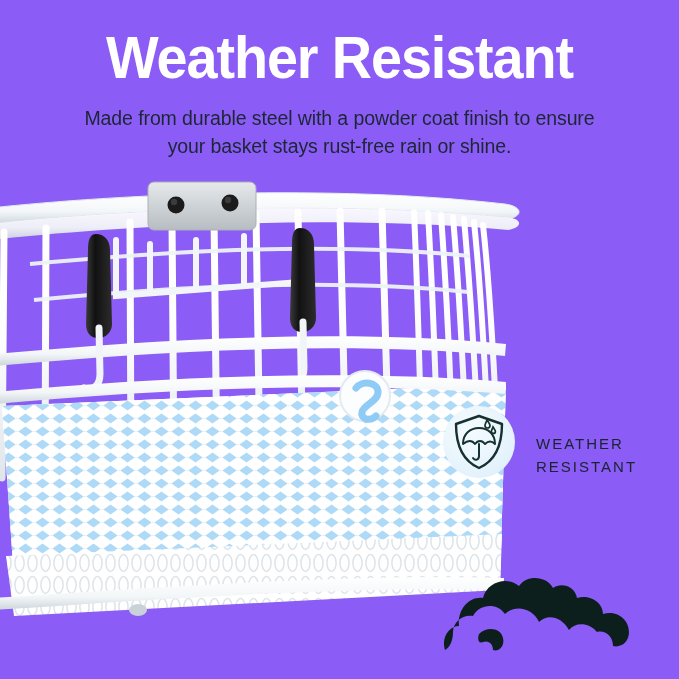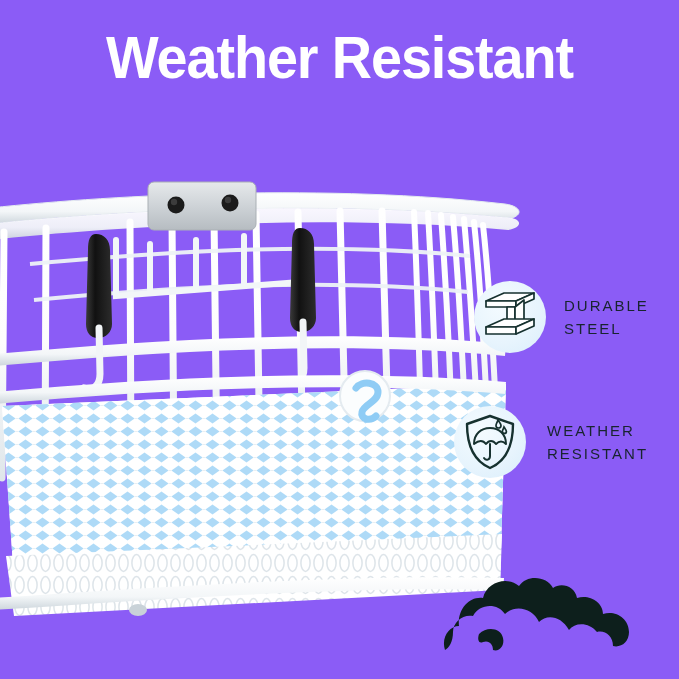--- a/index.html
+++ b/index.html
@@ -77,39 +77,40 @@
   .badge-label {
     margin-left: 18px;
     color: #18242f;
     font-size: 15px;
     line-height: 23px;
     letter-spacing: 2.0px;
     font-weight: 400;
     white-space: pre-line;
   }
   #badge-steel  { left: 474px; top: 281px; }
-  #badge-weather{ left: 454px; top: 406px; }
+  #badge-weather{ left: 443px; top: 406px; align-items: flex-end; }
   #badge-weather .badge-label { margin-left: 21px; }
 
   
   .cloud {
     position: absolute;
     left: 443px;
     top: 552px;
     width: 200px;
     height: 110px;
   }
 </style>
 </head>
 <body>
 
 <div class="stage">
 
   <div class="headline">Weather Resistant</div>
 
+  <div class="subhead">Made from durable steel with a powder coat finish to ensure your basket stays rust-free rain or shine.</div>
 
   <div class="product">
     <svg class="basket-svg" width="560" height="490" viewBox="0 0 560 490">
       <defs>
         <linearGradient id="wireG" x1="0" y1="0" x2="0" y2="1">
           <stop offset="0%" stop-color="#ffffff"></stop>
           <stop offset="45%" stop-color="#fdfdfd"></stop>
           <stop offset="100%" stop-color="#dfe6ea"></stop>
         </linearGradient>
         <linearGradient id="rimG" x1="0" y1="0" x2="0" y2="1">
@@ -230,41 +231,20 @@
       <ellipse cx="138" cy="432" rx="9" ry="6" fill="#c9d2d8"></ellipse>
 
       <g>
         <circle cx="365" cy="218" r="25" fill="#fbfdfe" stroke="#e4ebf0" stroke-width="2"></circle>
         <path d="M356 210 C 362 202, 378 204, 378 214 C 378 224, 364 226, 362 234
                  C 360 241, 370 244, 376 238" fill="none" stroke="#8fccf5" stroke-width="7" stroke-linecap="round"></path>
       </g>
     </svg>
   </div>
 
-  <div class="badge" id="badge-steel">
-    <div class="badge-circle">
-      <svg width="56" height="56" viewBox="0 0 56 56">
-        <g fill="#ffffff" stroke="#16312f" stroke-width="1.7" stroke-linejoin="round" stroke-linecap="round">
-
-          <path d="M4 12 L22 4 L52 4 L34 12 Z"></path>
-          <path d="M4 12 L4 18 L34 18 L34 12 Z"></path>
-          <path d="M34 12 L52 4 L52 10 L34 18 Z"></path>
-
-          <path d="M25 18 L33 18 L33 38 L25 38 Z"></path>
-          <path d="M33 18 L42 11 L42 31 L33 38 Z"></path>
-
-          <path d="M4 38 L22 30 L52 30 L34 38 Z"></path>
-          <path d="M4 38 L4 45 L34 45 L34 38 Z"></path>
-          <path d="M34 38 L52 30 L52 37 L34 45 Z"></path>
-        </g>
-      </svg>
-    </div>
-    <div class="badge-label">DURABLE
-STEEL</div>
-  </div>
 
   <div class="badge" id="badge-weather">
     <div class="badge-circle">
       <svg width="56" height="58" viewBox="0 0 56 58">
         <path d="M28 3 L51 11 C 51 32, 44 48, 28 55 C 12 48, 5 32, 5 11 Z" fill="none" stroke="#16312f" stroke-width="2.4" stroke-linejoin="round"></path>
 
         <path d="M12 31 C 12 21, 19 15, 28 15 C 37 15, 44 21, 44 31
                  C 40 27, 37 28, 34 31 C 31 27, 27 27, 24 31
                  C 21 27, 17 27, 12 31 Z" fill="none" stroke="#16312f" stroke-width="2" stroke-linejoin="round" stroke-linecap="round"></path>
 

